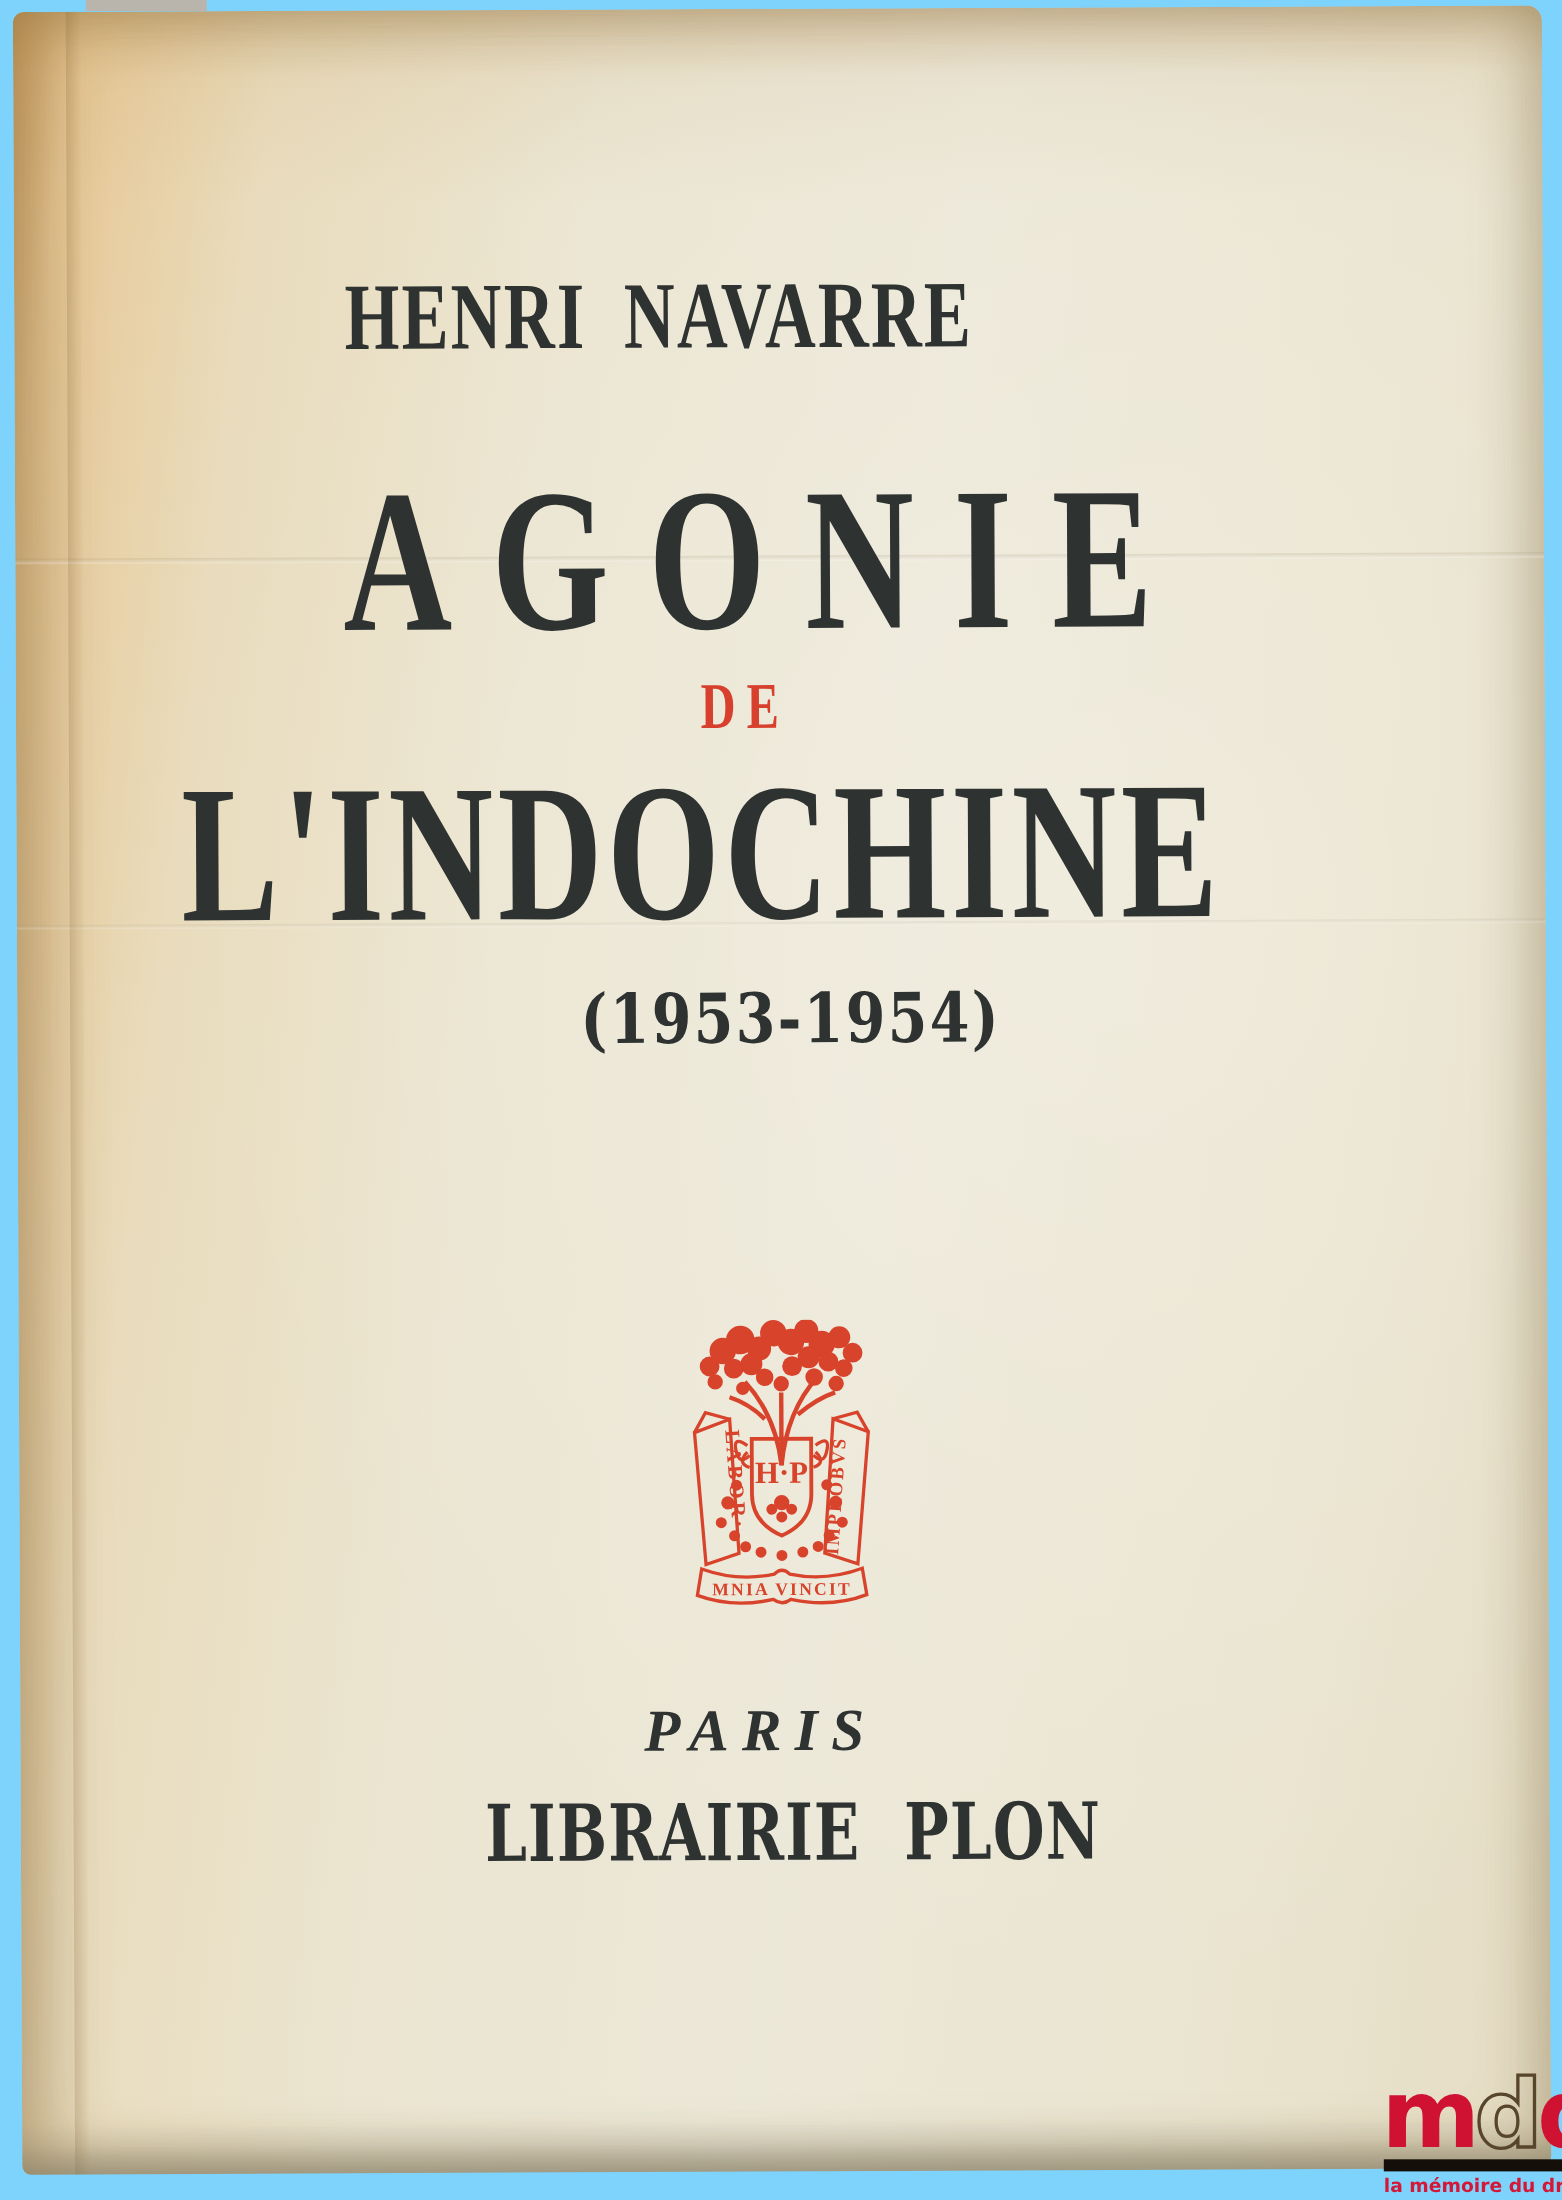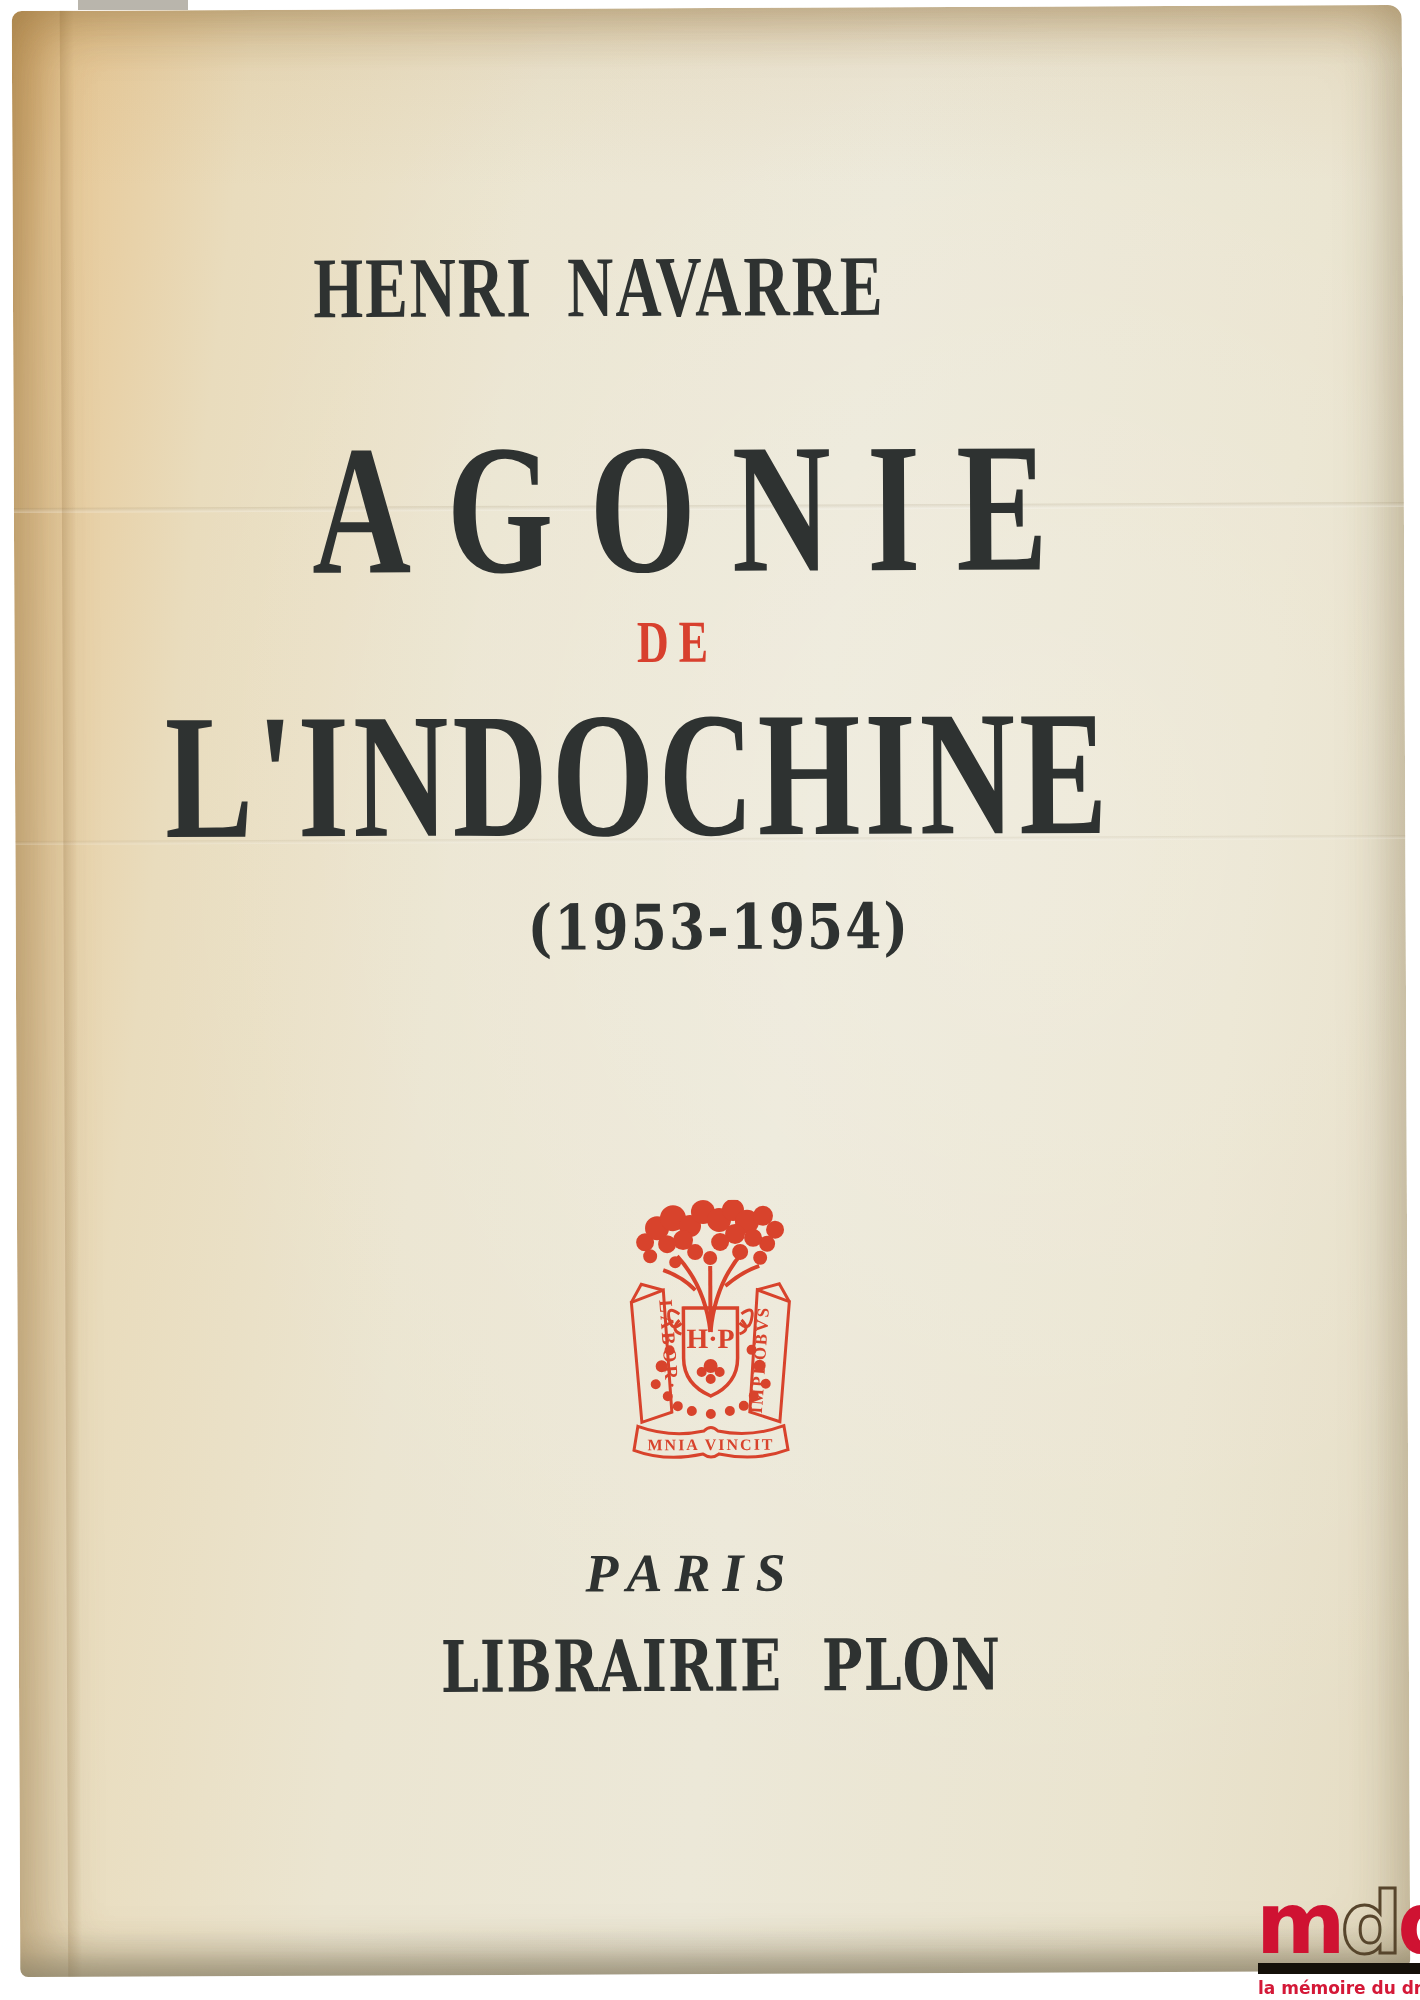--- a/index.html
+++ b/index.html
@@ -1,17 +1,17 @@
 <!DOCTYPE html>
 <html><head>
 <meta charset="utf-8">
 <style>
   html,body{margin:0;padding:0;background:#0c0a07;width:1420px;height:2000px;overflow:hidden;}
   *{box-sizing:border-box;}
-  .stage{position:relative;width:1420px;height:2000px;background:#ffffff;font-family:"Liberation Serif",serif;}
+  .stage{position:relative;width:1420px;height:2000px;background:#7dd3fc;font-family:"Liberation Serif",serif;}
   
   .top-sliver{position:absolute;left:78px;top:0;width:110px;height:10px;background:#b9b5ac;}
   
   .cover{
     position:absolute;left:16px;top:8px;width:1390px;height:1966px;
     border-radius:10px 14px 12px 8px;
     transform:rotate(-0.25deg);transform-origin:center;
     background:
       radial-gradient(ellipse at 72% 42%, rgba(255,255,255,0.22), rgba(255,255,255,0) 62%),
       linear-gradient(180deg, rgba(186,144,82,0.28) 0%, rgba(186,144,82,0.08) 3%, rgba(186,144,82,0) 9%),

